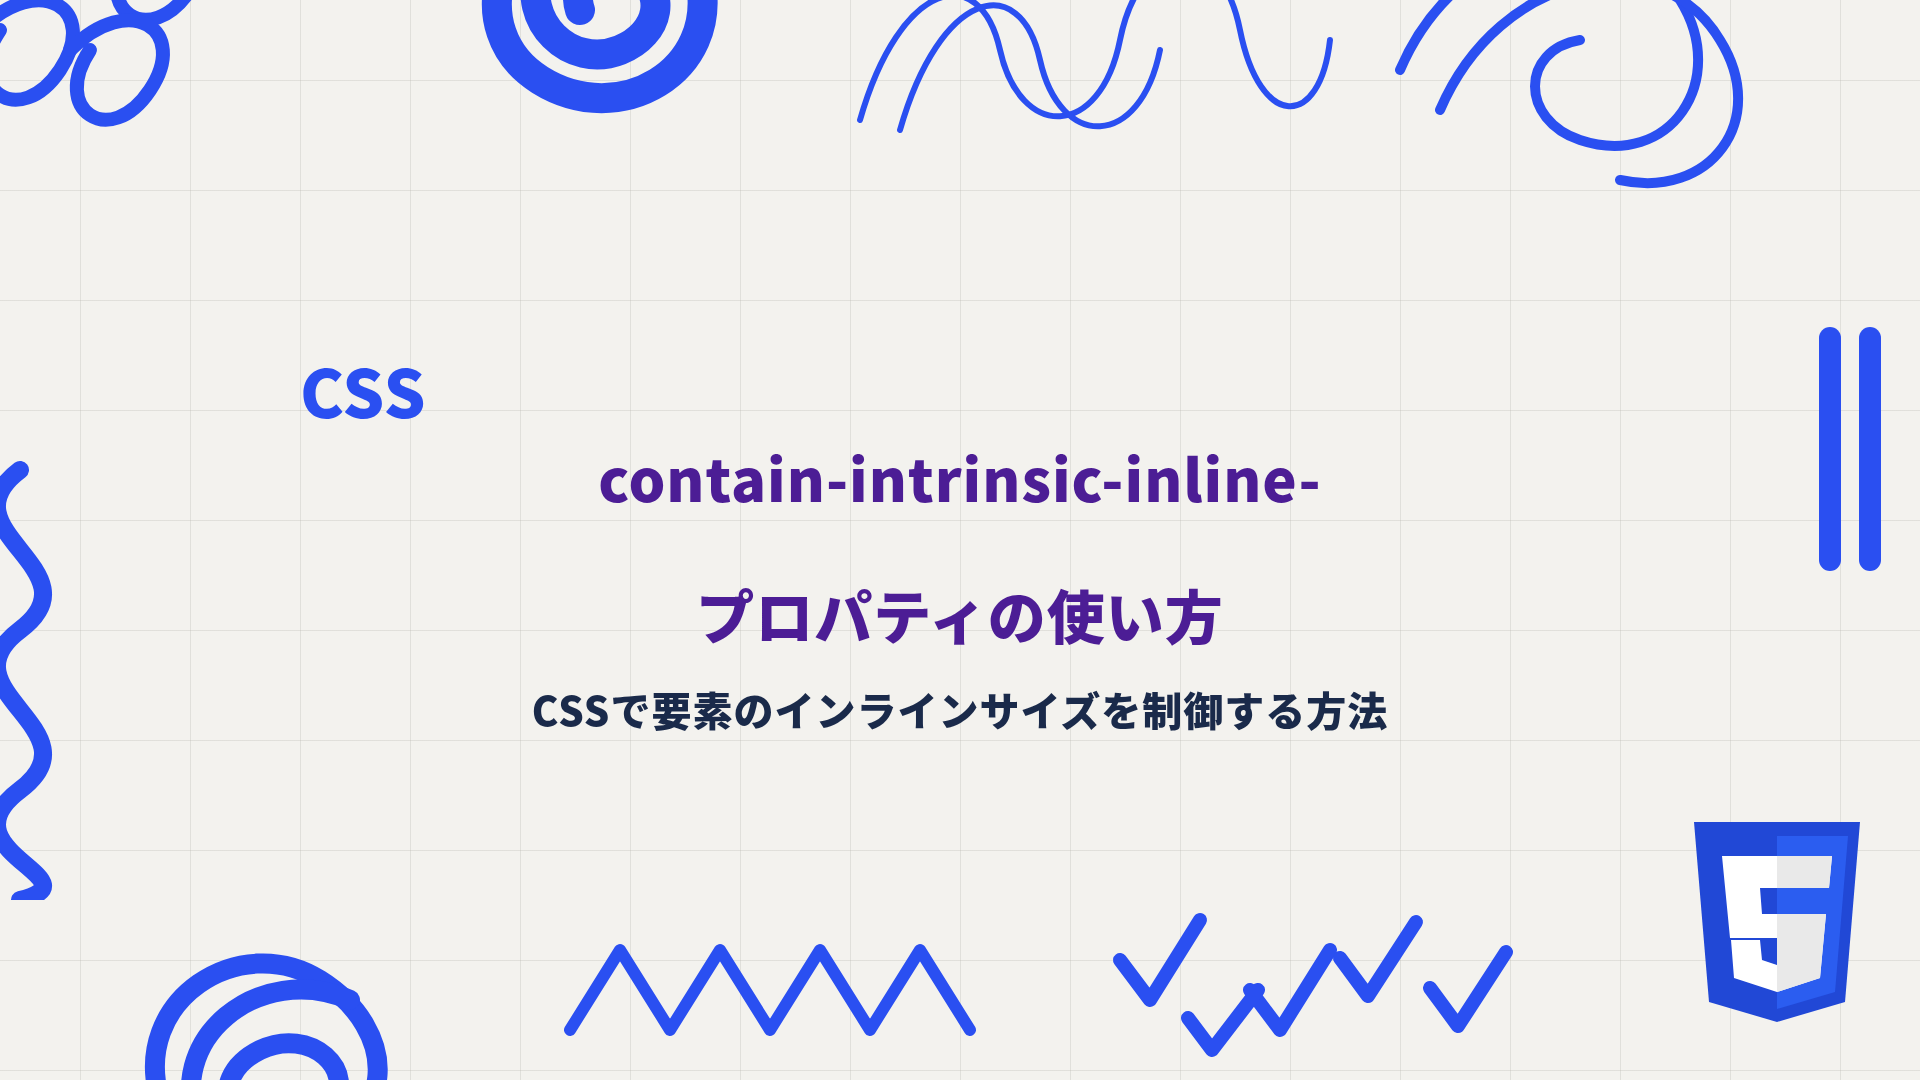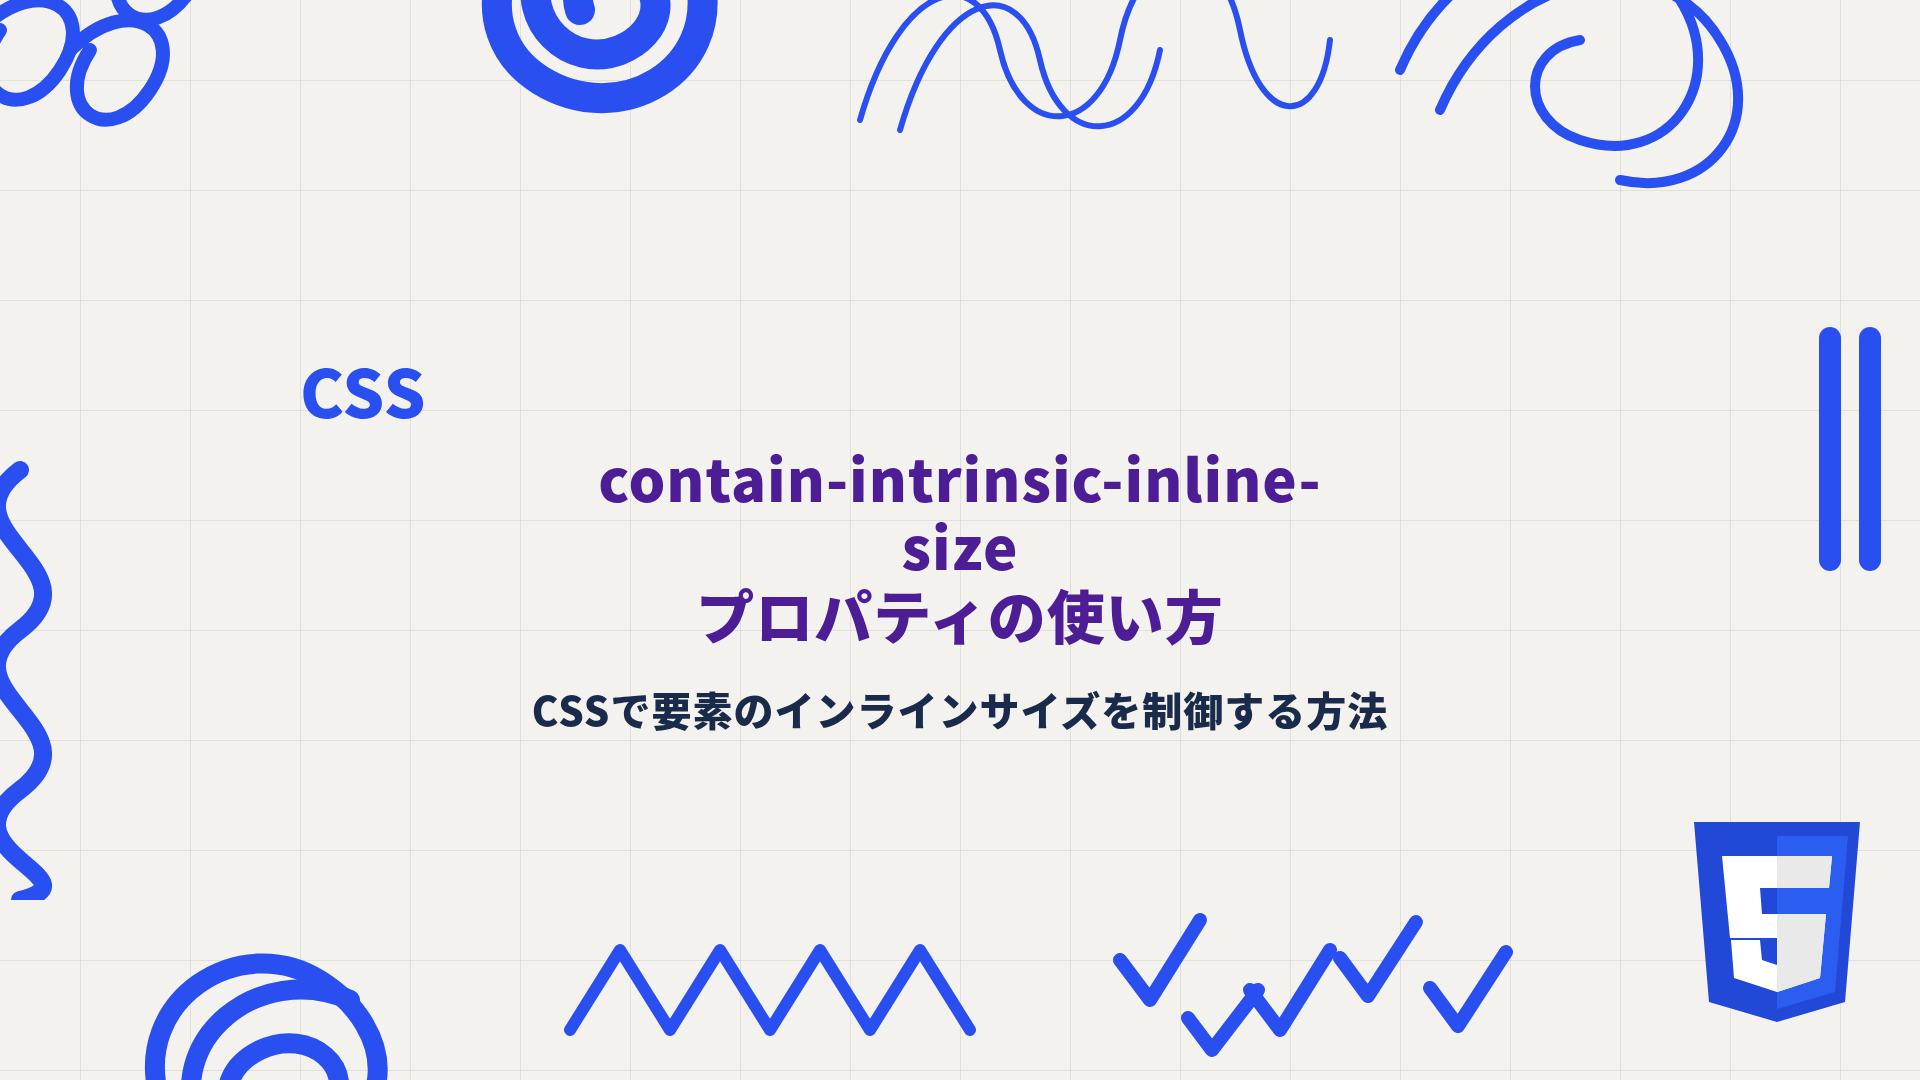--- a/index.html
+++ b/index.html
@@ -121,21 +121,21 @@
     <path d="M240 58 L268 96 L316 22"></path>
     <path d="M330 88 L358 126 L406 52"></path>
     <path d="M88 118 L112 150 L158 90"></path>
   </g>
 </svg>
 
 <div class="content">
   <div class="kicker">CSS</div>
   <div class="title">
     <span>contain-intrinsic-inline-</span><br>
-    <span>size</span><br>
+    <br>
     <span>プロパティの使い方</span>
   </div>
   <div class="subtitle">CSSで要素のインラインサイズを制御する方法</div>
 </div>
 
 <svg class="css3-logo" viewBox="0 0 190 214">
   <path d="M12 0 H178 L163 180 L95 200 L27 180 Z" fill="#2148d6"></path>
   <path d="M95 14 H166 L153 170 L95 187 Z" fill="#2b5df0"></path>
   <path d="M40 34 H150 L147 66 H78 L80 92 H144 L138 156 L95 170 L52 156 L49 118 H78 L80 138 L95 143 L112 138 L114 116 H48 Z" fill="#ffffff"></path>
   <path d="M95 34 H150 L147 66 H95 Z M95 92 H144 L138 156 L95 170 Z" fill="#e9e9e9"></path>

